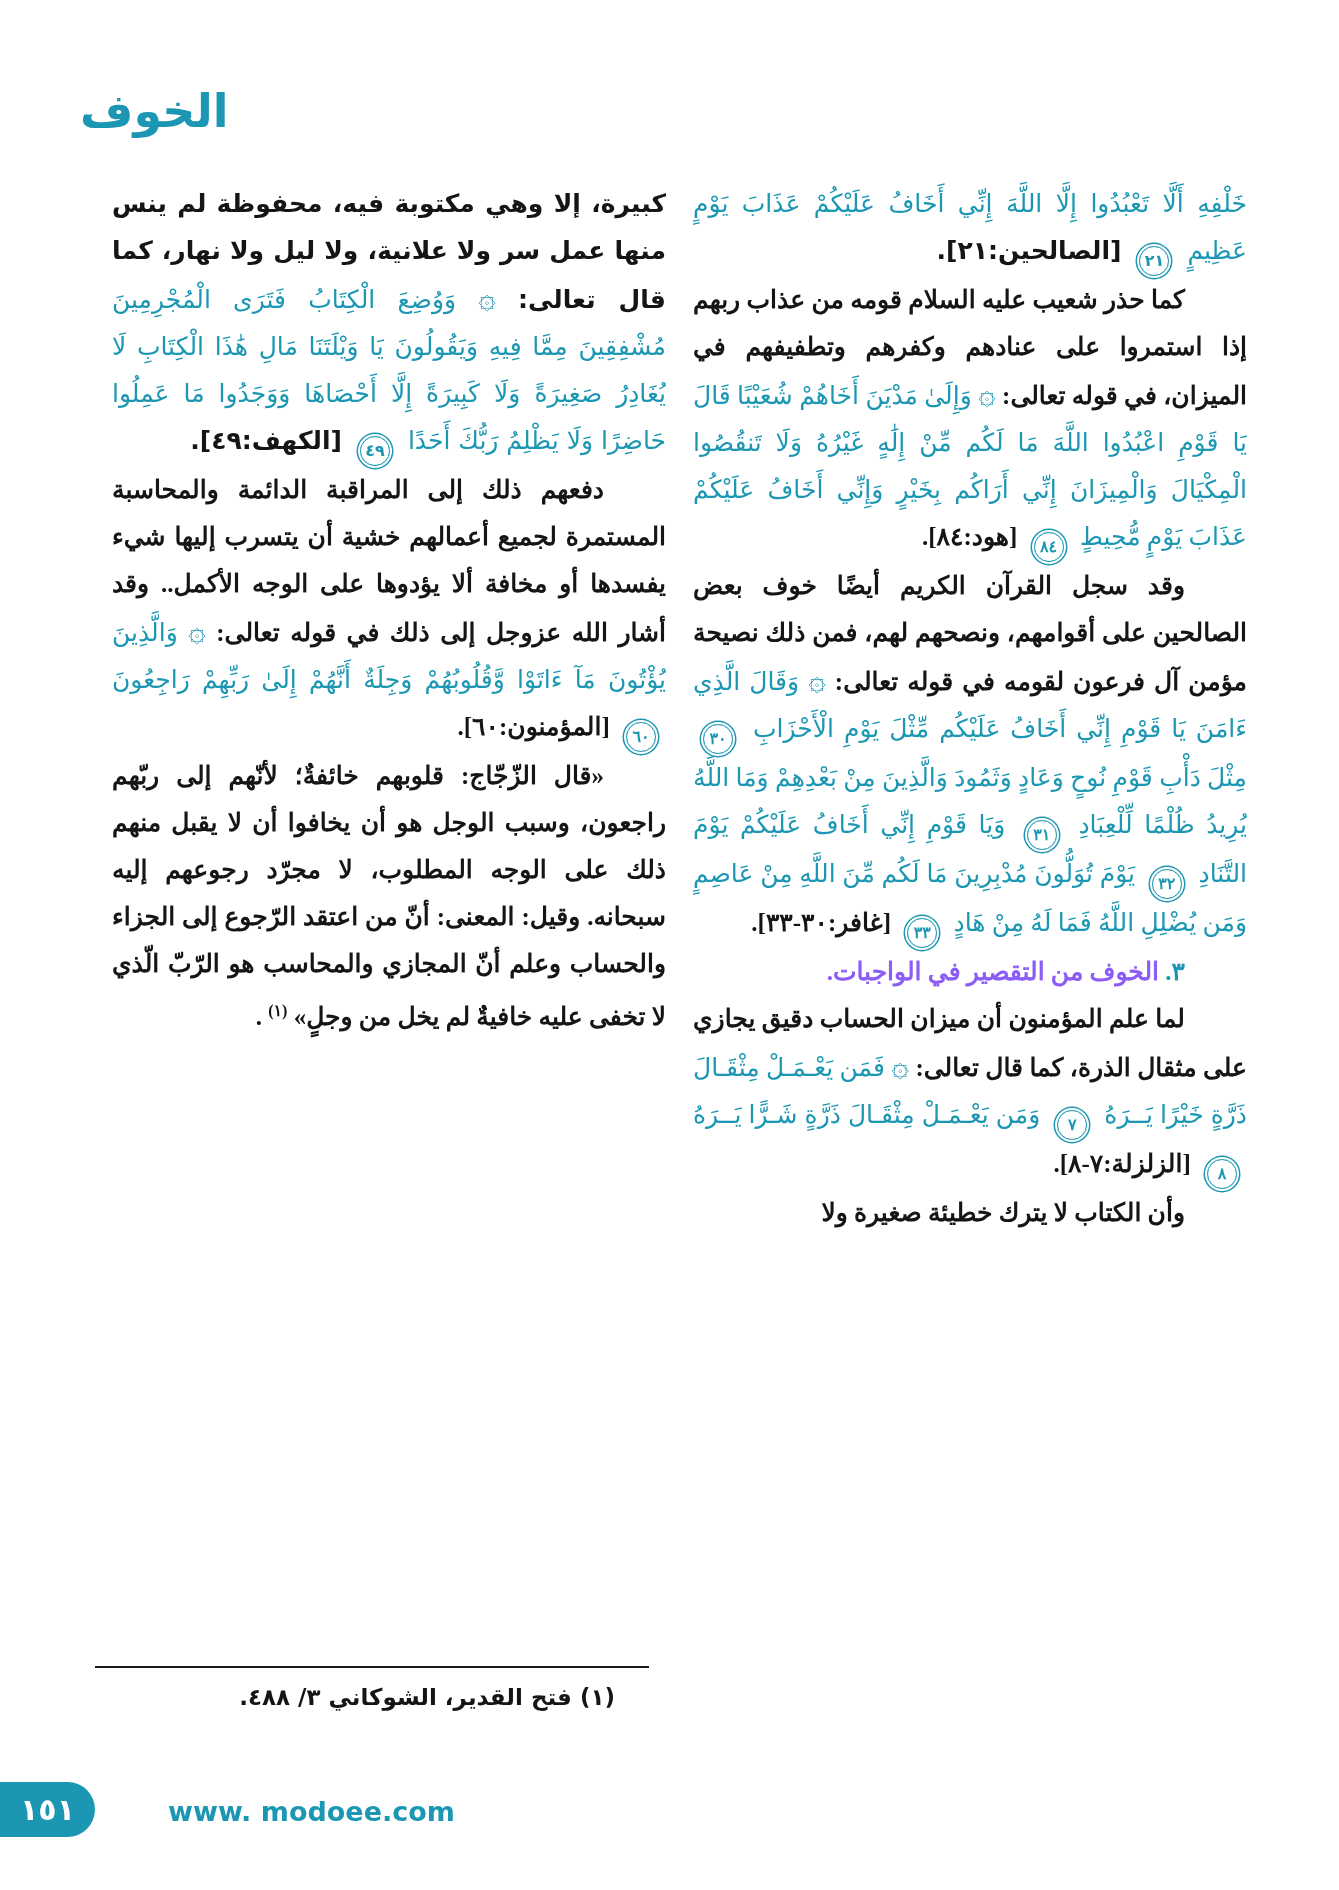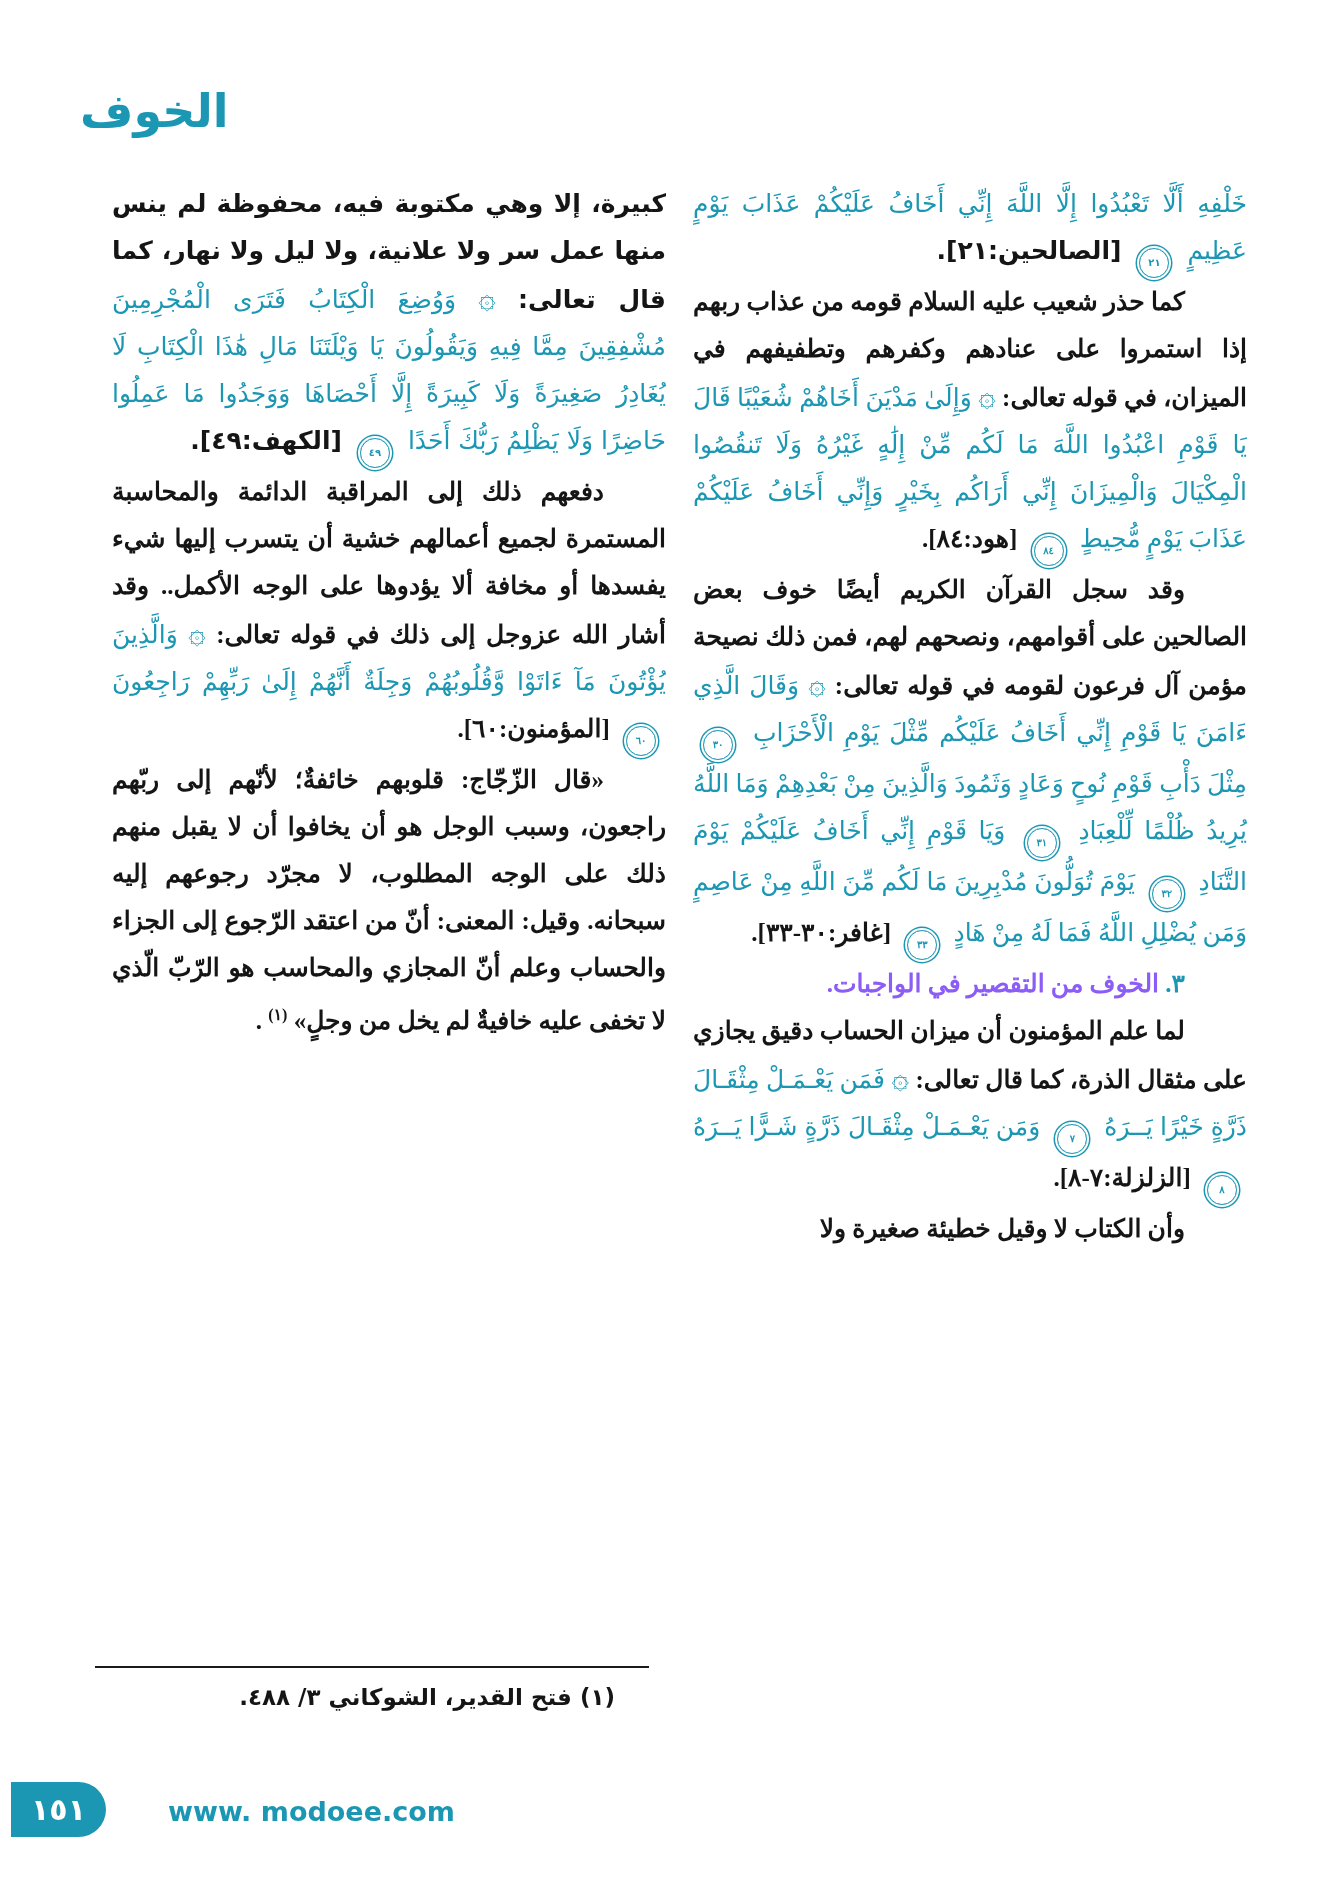--- a/index.html
+++ b/index.html
@@ -39,21 +39,21 @@
   .seg-accent{ color:var(--accent); font-weight:bold; }
   .seg-bold{ font-weight:bold; color:#8b5cf6;margin-top:42px; }
   .seg-sup{ vertical-align:super; font-size:16px; font-weight:bold; }
   .seg-vnum{
     display:inline-flex; align-items:center; justify-content:center;
     min-width:30px; height:30px; padding:0 3px;
     border-radius:50%;
     border:1.6px solid var(--accent);
     box-shadow:0 0 0 2px #ffffff, 0 0 0 3.5px var(--accent);
     color:var(--accent);
-    font-size:10px; font-weight:bold; line-height:1;
+    font-size:16px; font-weight:bold; line-height:1;
     margin:0 10px; vertical-align:-7px;
     text-indent:0;
   }
   .footnote{
     position:absolute;
     left:95px; top:1666px;
     width:554px;
     direction:rtl;
   }
   .footnote-rule{
@@ -61,21 +61,21 @@
     margin-bottom:16px;
   }
   .footnote-text{
     font-size:23px;
     font-weight:bold;
     color:#151515;
     padding-right:34px;
   }
   .page-badge{
     position:absolute;
-    left:11px; top:1782px;
+    left:0; top:1782px;
     width:95px; height:55px;
     background:var(--accent);
     border-radius:0 28px 28px 0;
     display:flex; align-items:center; justify-content:center;
     color:#ffffff;
     font-size:30px; font-weight:bold;
   }
   .website{
     position:absolute;
     left:132px; top:1796px;
@@ -90,21 +90,21 @@
 <body>
 
 <div class="header-title">الخوف</div>
 
 <div class="col col-right" id="col-right">
     <p class="para"><span class="seg-quran">خَلْفِهِ أَلَّا تَعْبُدُوا إِلَّا اللَّهَ إِنِّي أَخَافُ عَلَيْكُمْ عَذَابَ يَوْمٍ عَظِيمٍ</span> <span class="seg-vnum">٢١</span> <span class="seg-ref">[الصالحين:٢١].</span></p>
     <p class="para indent"><span class="seg-plain">كما حذر شعيب عليه السلام قومه من عذاب ربهم إذا استمروا على عنادهم وكفرهم وتطفيفهم في الميزان، في قوله تعالى:</span> <span class="seg-ornament">۞</span> <span class="seg-quran">وَإِلَىٰ مَدْيَنَ أَخَاهُمْ شُعَيْبًا قَالَ يَا قَوْمِ اعْبُدُوا اللَّهَ مَا لَكُم مِّنْ إِلَٰهٍ غَيْرُهُ وَلَا تَنقُصُوا الْمِكْيَالَ وَالْمِيزَانَ إِنِّي أَرَاكُم بِخَيْرٍ وَإِنِّي أَخَافُ عَلَيْكُمْ عَذَابَ يَوْمٍ مُّحِيطٍ</span> <span class="seg-vnum">٨٤</span> <span class="seg-ref">[هود:٨٤].</span></p>
     <p class="para indent"><span class="seg-plain">وقد سجل القرآن الكريم أيضًا خوف بعض الصالحين على أقوامهم، ونصحهم لهم، فمن ذلك نصيحة مؤمن آل فرعون لقومه في قوله تعالى:</span> <span class="seg-ornament">۞</span> <span class="seg-quran">وَقَالَ الَّذِي ءَامَنَ يَا قَوْمِ إِنِّي أَخَافُ عَلَيْكُم مِّثْلَ يَوْمِ الْأَحْزَابِ</span> <span class="seg-vnum">٣٠</span> <span class="seg-quran">مِثْلَ دَأْبِ قَوْمِ نُوحٍ وَعَادٍ وَثَمُودَ وَالَّذِينَ مِنْ بَعْدِهِمْ وَمَا اللَّهُ يُرِيدُ ظُلْمًا لِّلْعِبَادِ</span> <span class="seg-vnum">٣١</span> <span class="seg-quran">وَيَا قَوْمِ إِنِّي أَخَافُ عَلَيْكُمْ يَوْمَ التَّنَادِ</span> <span class="seg-vnum">٣٢</span> <span class="seg-quran">يَوْمَ تُوَلُّونَ مُدْبِرِينَ مَا لَكُم مِّنَ اللَّهِ مِنْ عَاصِمٍ وَمَن يُضْلِلِ اللَّهُ فَمَا لَهُ مِنْ هَادٍ</span> <span class="seg-vnum">٣٣</span> <span class="seg-ref">[غافر:٣٠-٣٣].</span></p>
     <p class="para indent heading"><span class="seg-accent">٣.</span> <span class="seg-bold">الخوف من التقصير في الواجبات.</span></p>
     <p class="para indent"><span class="seg-plain">لما علم المؤمنون أن ميزان الحساب دقيق يجازي على مثقال الذرة، كما قال تعالى:</span> <span class="seg-ornament">۞</span> <span class="seg-quran">فَمَن يَعْـمَـلْ مِثْقَـالَ ذَرَّةٍ خَيْرًا يَــرَهُ</span> <span class="seg-vnum">٧</span> <span class="seg-quran">وَمَن يَعْـمَـلْ مِثْقَـالَ ذَرَّةٍ شَـرًّا يَــرَهُ</span> <span class="seg-vnum">٨</span> <span class="seg-ref">[الزلزلة:٧-٨].</span></p>
-    <p class="para indent"><span class="seg-plain">وأن الكتاب لا وقيل خطيئة صغيرة ولا</span></p>
+    <p class="para indent"><span class="seg-plain">وأن الكتاب لا يترك خطيئة صغيرة ولا</span></p>
   </div>
 <div class="col col-left" id="col-left">
     <p class="para"><span class="seg-plain">كبيرة، إلا وهي مكتوبة فيه، محفوظة لم ينس منها عمل سر ولا علانية، ولا ليل ولا نهار، كما قال تعالى:</span> <span class="seg-ornament">۞</span> <span class="seg-quran">وَوُضِعَ الْكِتَابُ فَتَرَى الْمُجْرِمِينَ مُشْفِقِينَ مِمَّا فِيهِ وَيَقُولُونَ يَا وَيْلَتَنَا مَالِ هَٰذَا الْكِتَابِ لَا يُغَادِرُ صَغِيرَةً وَلَا كَبِيرَةً إِلَّا أَحْصَاهَا وَوَجَدُوا مَا عَمِلُوا حَاضِرًا وَلَا يَظْلِمُ رَبُّكَ أَحَدًا</span> <span class="seg-vnum">٤٩</span> <span class="seg-ref">[الكهف:٤٩].</span></p>
     <p class="para indent"><span class="seg-plain">دفعهم ذلك إلى المراقبة الدائمة والمحاسبة المستمرة لجميع أعمالهم خشية أن يتسرب إليها شيء يفسدها أو مخافة ألا يؤدوها على الوجه الأكمل.. وقد أشار الله عزوجل إلى ذلك في قوله تعالى:</span> <span class="seg-ornament">۞</span> <span class="seg-quran">وَالَّذِينَ يُؤْتُونَ مَآ ءَاتَوْا وَّقُلُوبُهُمْ وَجِلَةٌ أَنَّهُمْ إِلَىٰ رَبِّهِمْ رَاجِعُونَ</span> <span class="seg-vnum">٦٠</span> <span class="seg-ref">[المؤمنون:٦٠].</span></p>
     <p class="para indent"><span class="seg-plain">«قال الزّجّاج: قلوبهم خائفةٌ؛ لأنّهم إلى ربّهم راجعون، وسبب الوجل هو أن يخافوا أن لا يقبل منهم ذلك على الوجه المطلوب، لا مجرّد رجوعهم إليه سبحانه. وقيل: المعنى: أنّ من اعتقد الرّجوع إلى الجزاء والحساب وعلم أنّ المجازي والمحاسب هو الرّبّ الّذي لا تخفى عليه خافيةٌ لم يخل من وجلٍ»</span> <span class="seg-sup">(١)</span> <span class="seg-plain">.</span></p>
   </div>
 
 <div class="footnote">
   <div class="footnote-rule"></div>
   <div class="footnote-text">(١) فتح القدير، الشوكاني ٣/ ٤٨٨.</div>

